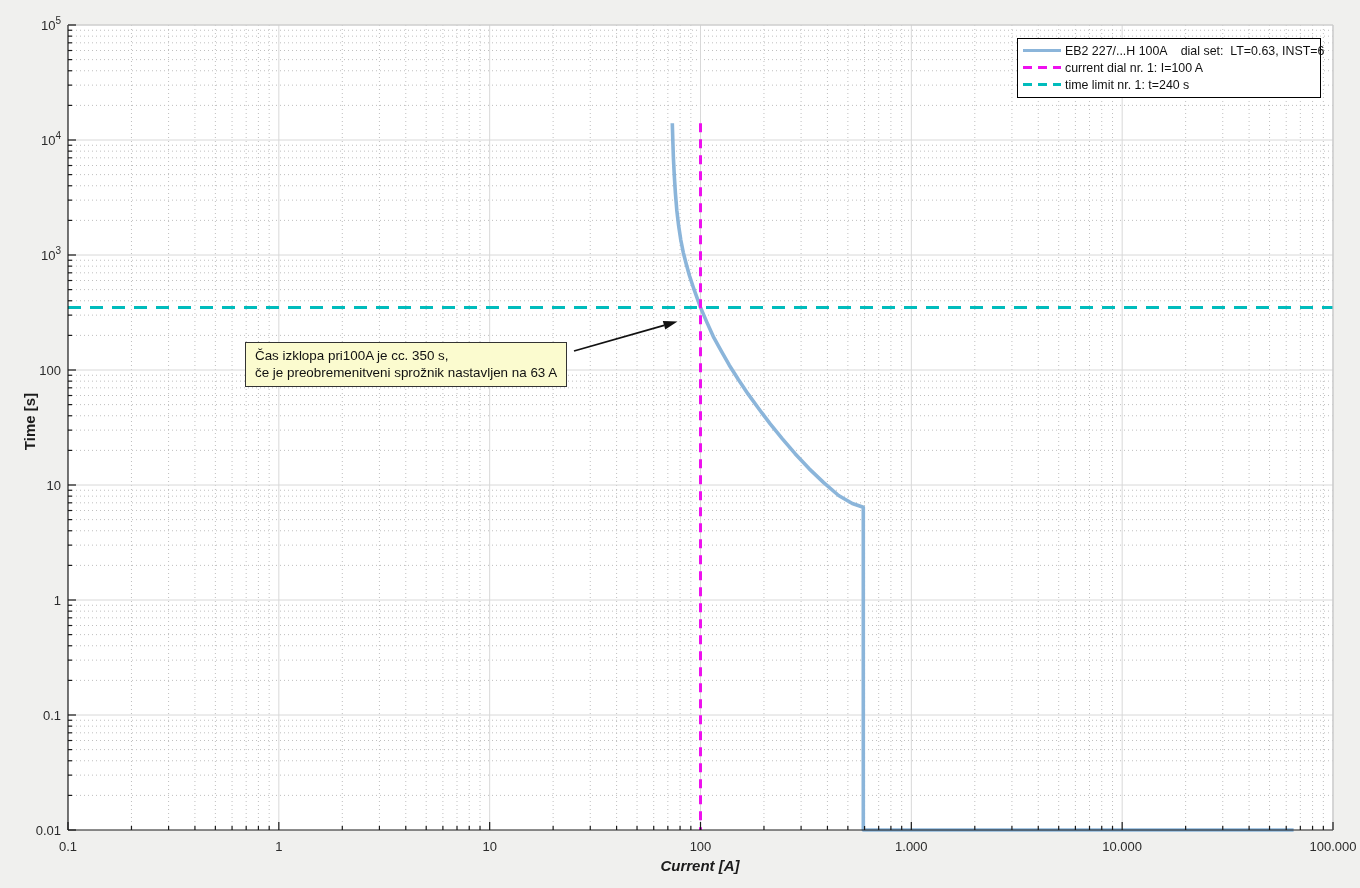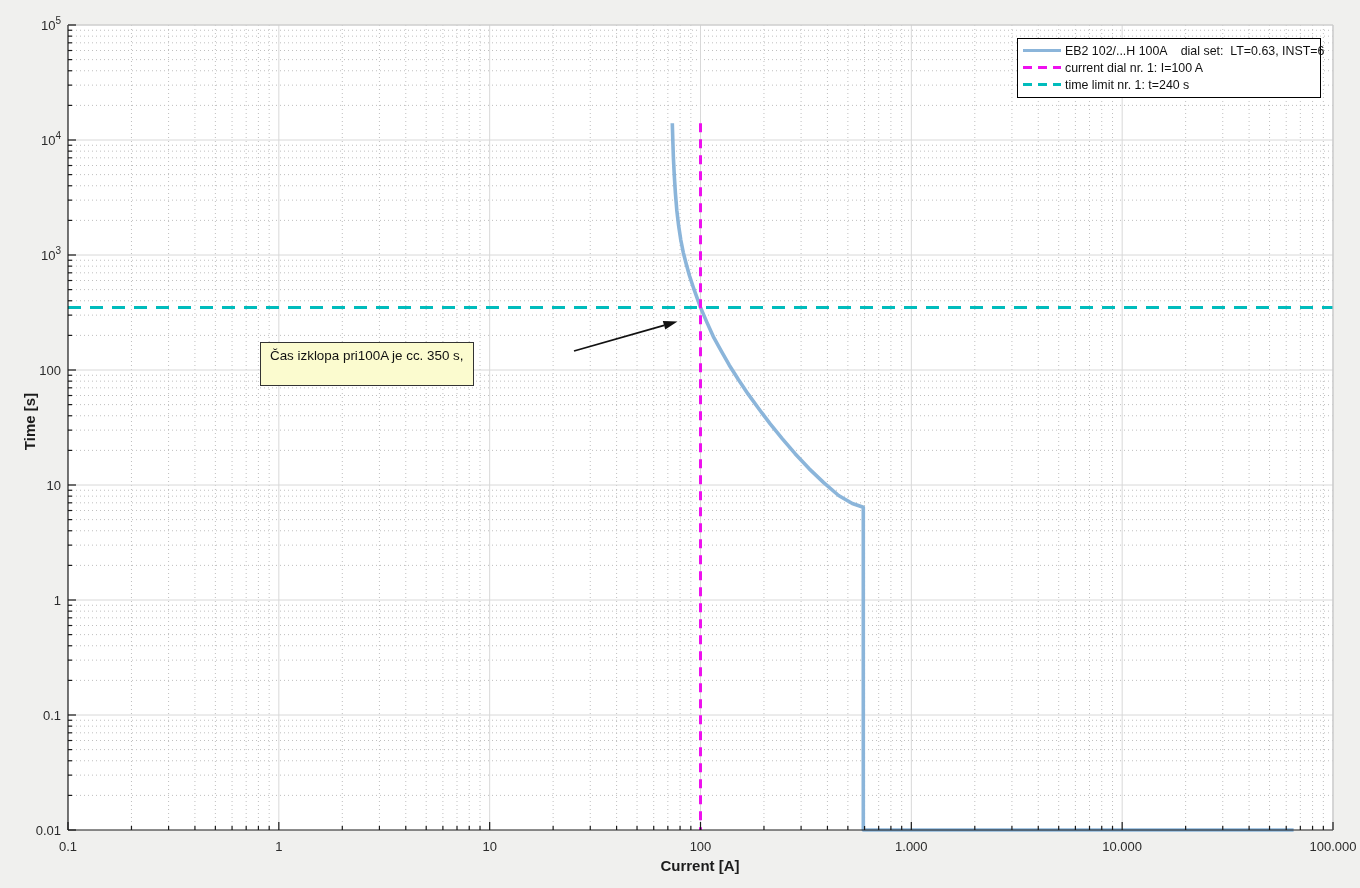--- a/index.html
+++ b/index.html
@@ -6,39 +6,39 @@
   html,body { width:1360px; height:888px; overflow:hidden; }
   body {
     font-family:"Liberation Sans","DejaVu Sans",sans-serif;
     background:#f0f0ee;
     position:relative;
   }
   .figure { position:absolute; inset:0; }
   svg.chart { position:absolute; left:0; top:0; }
   .axis-title-x {
     position:absolute; left:560px; top:857px; width:280px;
-    text-align:center; font-size:15px; font-weight:bold; color:#1c1c1c;
+    text-align:center; font-size:15px; font-weight:bold; color:#1c1c1c;font-style:italic;
   }
   .axis-title-y {
     position:absolute; left:-36px; top:413px; width:130px;
     text-align:center; font-size:15px; font-weight:bold; color:#1c1c1c;
     transform:rotate(-90deg);
   }
   .legend {
     position:absolute; left:1017px; top:38px; width:304px;
     background:#ffffff; border:1.5px solid #000;
     padding:4px 6px 5px 5px; display:flex; flex-direction:column; gap:2px;
   }
   .legend-row { display:flex; align-items:center; height:15px; }
   .legend-sample { width:38px; height:3px; flex:0 0 38px; margin-right:4px; }
   .legend-label { font-size:12.4px; color:#111; white-space:pre; }
   .annot {
-    position:absolute; left:260px; top:342px;
+    position:absolute; left:245px; top:342px;
     background:#fbfbcf; border:1px solid #333;
-    padding:4px 9px 21px 9px; white-space:nowrap;
+    padding:4px 9px 5px 9px; white-space:nowrap;
     font-size:13.4px; line-height:17px; color:#111;
   }
 </style>
 </head>
 <body>
 
 <div class="figure">
 
   <svg class="chart" id="chart-svg" width="1360" height="888">
       <rect x="68" y="25" width="1265" height="805" fill="#ffffff"></rect>
@@ -316,29 +316,30 @@
       </g>
     </svg>
 
   <div class="axis-title-x">Current [A]</div>
 
   <div class="axis-title-y">Time [s]</div>
 
   <div class="legend">
     <div class="legend-row">
       <span class="legend-sample" style="background: rgb(139, 181, 218);"></span>
-      <span class="legend-label">EB2 102/...H 100A    dial set:  LT=0.63, INST=6</span>
+      <span class="legend-label">EB2 227/...H 100A    dial set:  LT=0.63, INST=6</span>
     </div>
     <div class="legend-row">
       <span class="legend-sample" style="background: repeating-linear-gradient(90deg, rgb(238, 16, 238) 0px, rgb(238, 16, 238) 9px, transparent 9px, transparent 15px);"></span>
       <span class="legend-label">current dial nr. 1: I=100 A</span>
     </div>
     <div class="legend-row">
       <span class="legend-sample" style="background: repeating-linear-gradient(90deg, rgb(0, 188, 188) 0px, rgb(0, 188, 188) 9px, transparent 9px, transparent 15px);"></span>
       <span class="legend-label">time limit nr. 1: t=240 s</span>
     </div>
   </div>
 
   <div class="annot">
     <div>Čas izklopa pri100A je cc. 350 s,</div>
+    <div>če je preobremenitveni sprožnik nastavljen na 63 A</div>
   </div>
 
 </div>
 
 </body></html>

